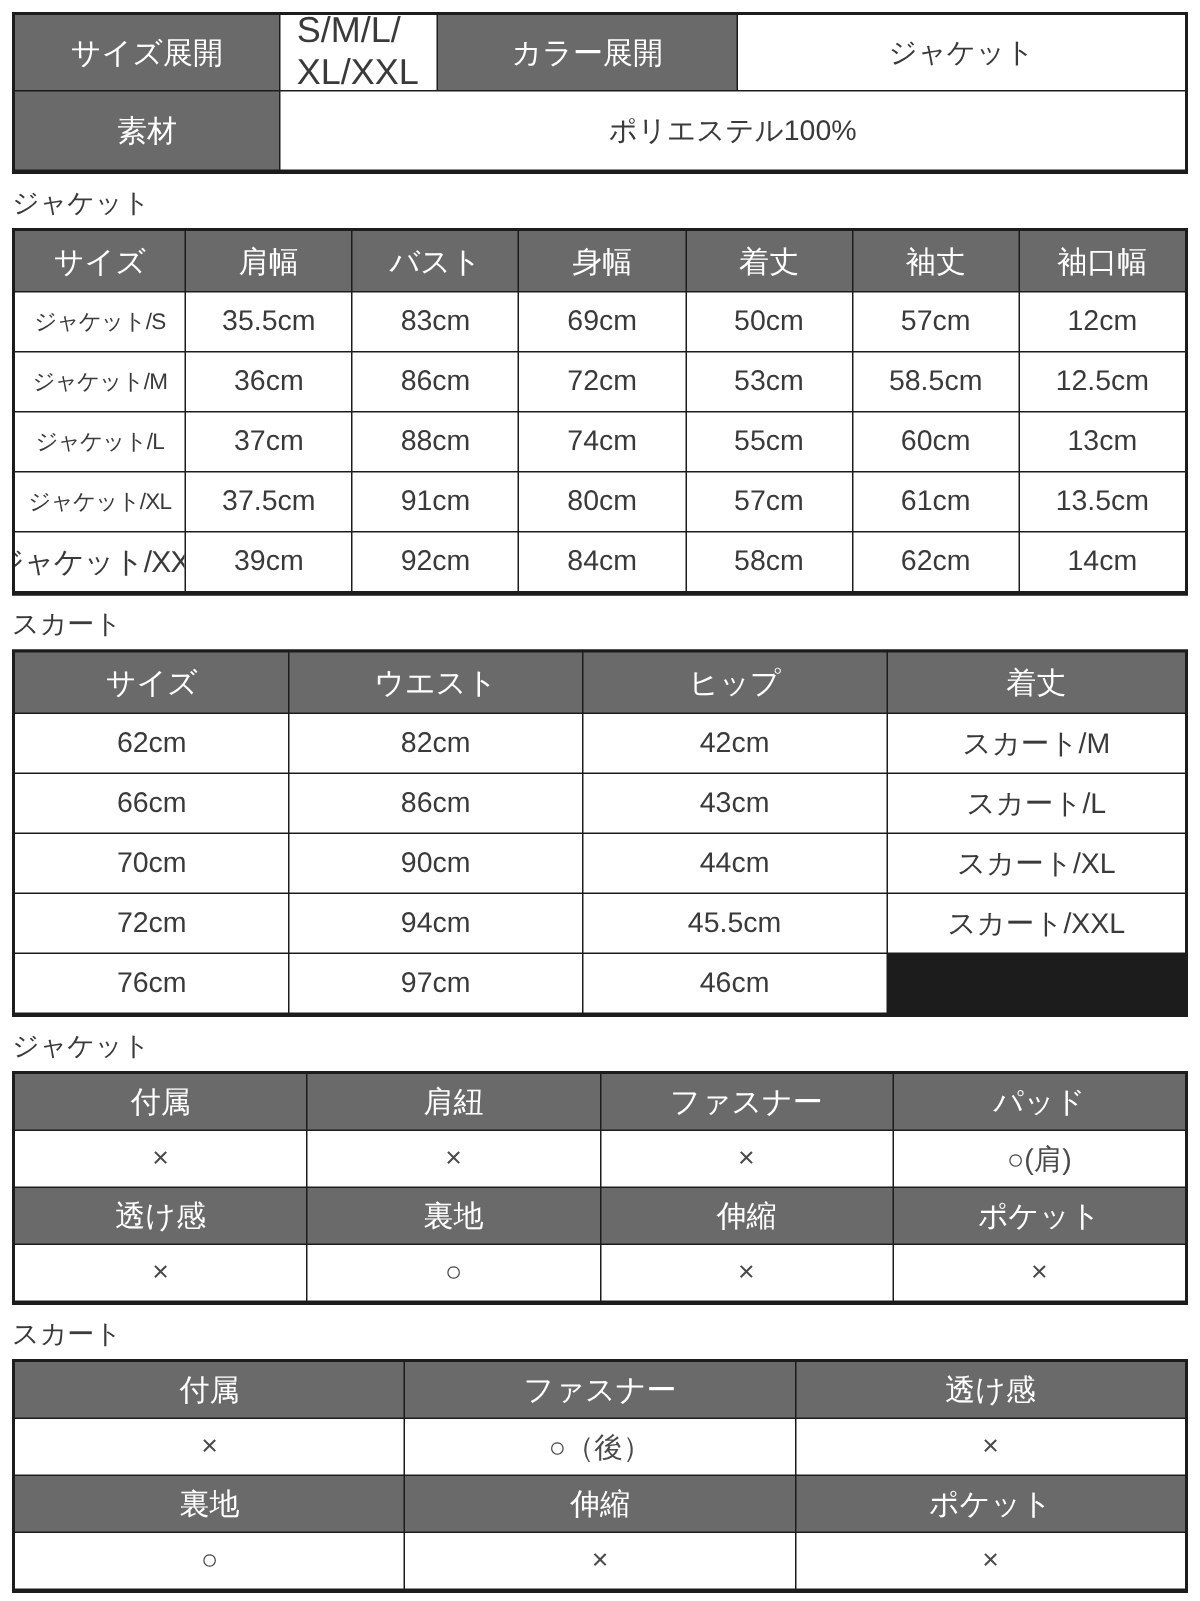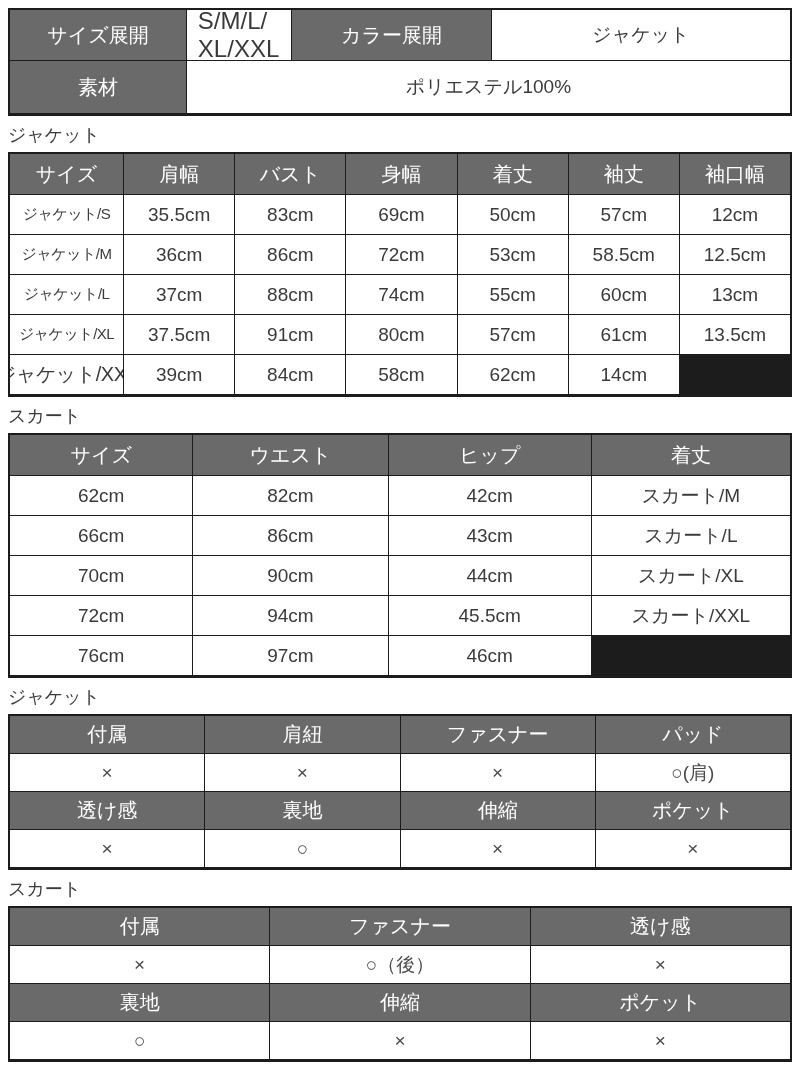--- a/index.html
+++ b/index.html
@@ -114,20 +114,21 @@
       <div class="cell dcell r3 c6">13cm</div>
       <div class="cell dcell r4 c0">ジャケット/XL</div>
       <div class="cell dcell r4 c1">37.5cm</div>
       <div class="cell dcell r4 c2">91cm</div>
       <div class="cell dcell r4 c3">80cm</div>
       <div class="cell dcell r4 c4">57cm</div>
       <div class="cell dcell r4 c5">61cm</div>
       <div class="cell dcell r4 c6">13.5cm</div>
       <div class="cell dcell r5 c0">ジャケット/XXL</div>
       <div class="cell dcell r5 c1">39cm</div>
+      <div class="cell dcell r5 c2">92cm</div>
       <div class="cell dcell r5 c3">84cm</div>
       <div class="cell dcell r5 c4">58cm</div>
       <div class="cell dcell r5 c5">62cm</div>
       <div class="cell dcell r5 c6">14cm</div>
     </div>
 
   <div class="section-label">スカート</div>
   <div class="grid size-grid skirt-size">
       <div class="cell hcell r0 c0">サイズ</div>
       <div class="cell hcell r0 c1">ウエスト</div>

